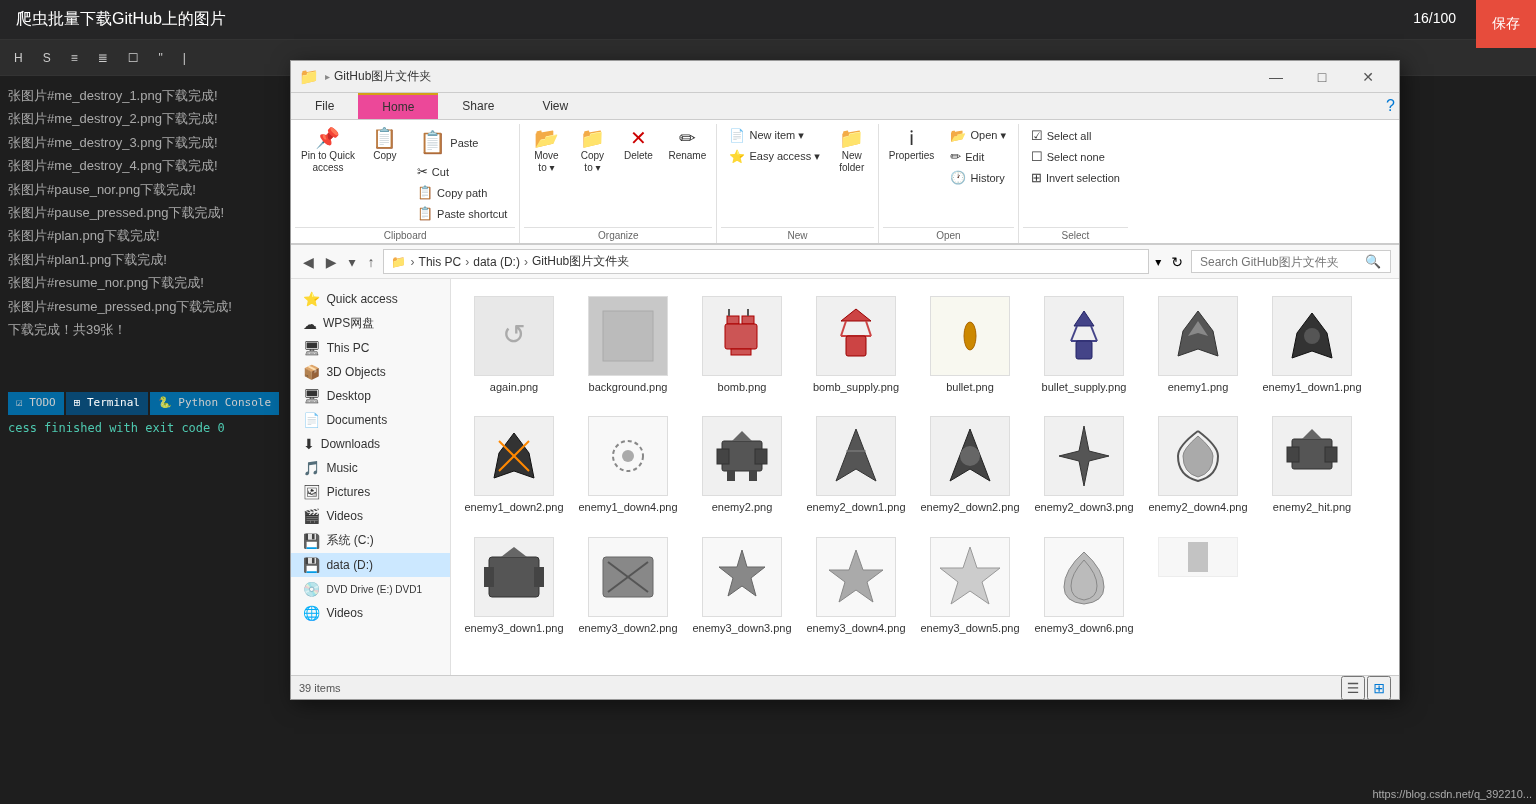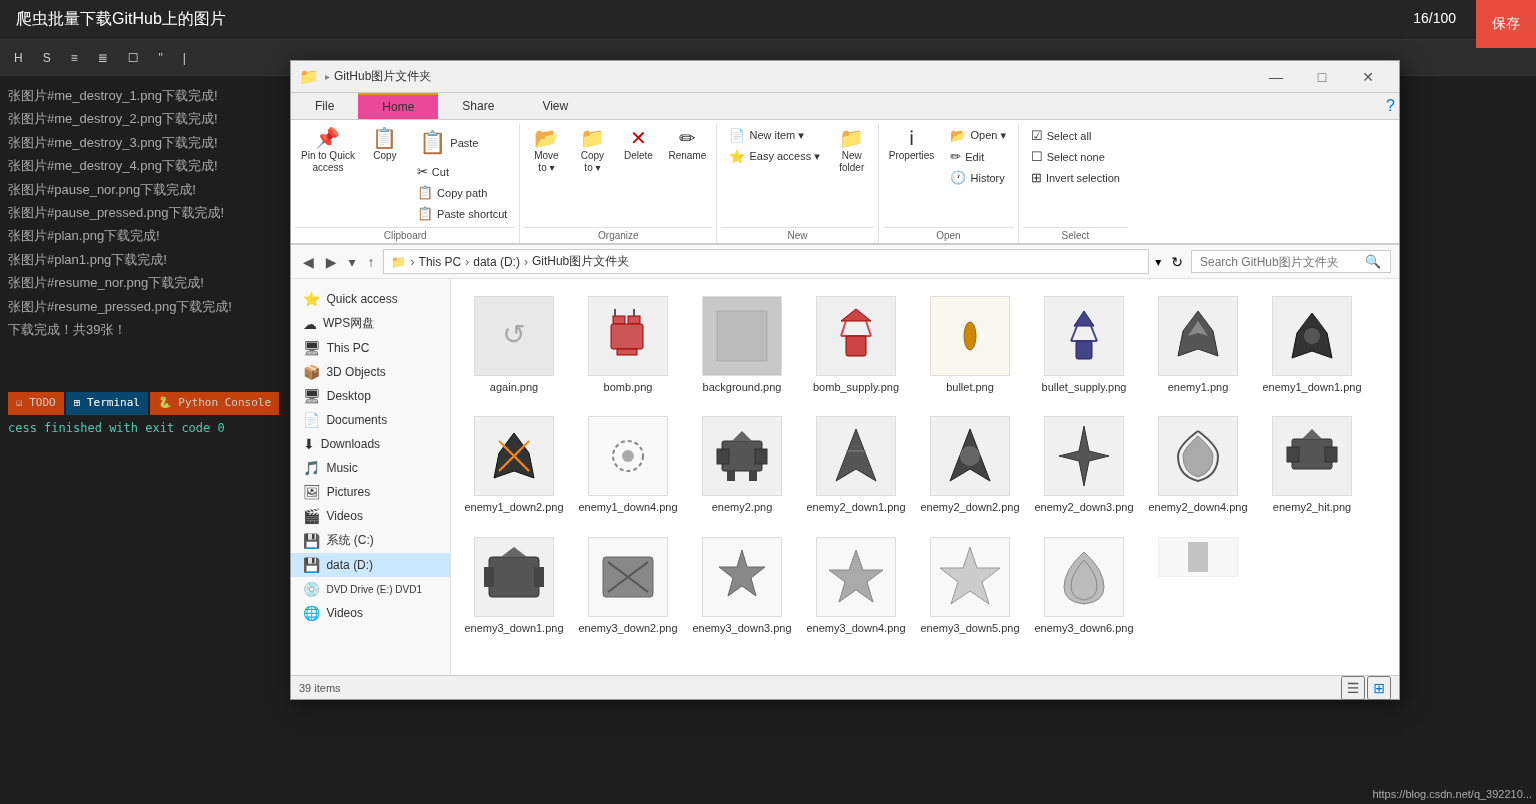--- a/index.html
+++ b/index.html
@@ -19,21 +19,21 @@
     .bg-save-btn {
       position: absolute; right: 0; top: 0; width: 60px; height: 48px;
       background: #e74c3c; color: #fff; border: none; font-size: 14px;
       display: flex; align-items: center; justify-content: center; cursor: pointer;
     }
     .bg-toolbar { height: 36px; background: #2d2d2d; display: flex; align-items: center; padding: 0 8px; gap: 8px; border-bottom: 1px solid #333; }
     .bg-toolbar-btn { color: #ccc; font-size: 12px; padding: 2px 6px; cursor: pointer; }
     .bg-content { padding: 8px; color: #aaa; font-size: 13px; line-height: 1.8; }
     .bg-terminal { position: absolute; bottom: 0; left: 0; width: 290px; height: 420px; background: #1e1e1e; padding: 8px; color: #fff; font-family: monospace; font-size: 12px; line-height: 1.5; }
     .bg-terminal-tabs { display: flex; gap: 2px; margin-bottom: 4px; }
-    .bg-tab { padding: 3px 8px; background: #c2410c; color: #ccc; font-size: 11px; cursor: pointer; }
+    .bg-tab { padding: 3px 8px; background: #0369a1; color: #ccc; font-size: 11px; cursor: pointer; }
     .bg-tab.active { background: #094771; color: #fff; }
     .url-bottom { position: absolute; bottom: 0; right: 0; color: #aaa; font-size: 11px; padding: 4px; }
 
     
     .explorer-window {
       position: absolute; top: 60px; left: 290px;
       width: 1110px; height: 640px;
       background: #fff; border: 1px solid #999;
       display: flex; flex-direction: column;
       box-shadow: 4px 4px 20px rgba(0,0,0,0.5);
@@ -434,41 +434,41 @@
 
       <div class="file-item">
         <div class="file-thumb" style="background:#e8e8e8;font-size:11px;color:#888;display:flex;align-items:center;justify-content:center;">
           <svg width="60" height="60" viewBox="0 0 60 60">
               <text x="30" y="38" text-anchor="middle" font-size="28" fill="#aaa">↺</text>
             </svg>
         </div>
         <div class="file-name">again.png</div>
       </div>
       <div class="file-item">
+        <div class="file-thumb" style="background:#c8c8c8;">
+          <svg width="60" height="60" viewBox="0 0 60 60">
+              <rect x="5" y="5" width="50" height="50" fill="#bbb" stroke="#aaa"></rect>
+            </svg>
+        </div>
+        <div class="file-name">background.png</div>
+      </div>
+      <div class="file-item">
         <div class="file-thumb" style="background:#f0f0f0;">
           <svg width="70" height="70" viewBox="0 0 70 70">
             <rect x="20" y="15" width="12" height="8" fill="#c55" stroke="#a00"></rect>
             <rect x="35" y="15" width="12" height="8" fill="#c55" stroke="#a00"></rect>
             <line x1="22" y1="15" x2="22" y2="8" stroke="#555" stroke-width="2"></line>
             <line x1="41" y1="15" x2="41" y2="8" stroke="#555" stroke-width="2"></line>
             <rect x="18" y="23" width="32" height="25" fill="#c55" stroke="#a00" rx="2"></rect>
             <rect x="24" y="48" width="20" height="6" fill="#c55" stroke="#a00"></rect>
           </svg>
         </div>
         <div class="file-name">bomb.png</div>
       </div>
       <div class="file-item">
-        <div class="file-thumb" style="background:#c8c8c8;">
-          <svg width="60" height="60" viewBox="0 0 60 60">
-              <rect x="5" y="5" width="50" height="50" fill="#bbb" stroke="#aaa"></rect>
-            </svg>
-        </div>
-        <div class="file-name">background.png</div>
-      </div>
-      <div class="file-item">
         <div class="file-thumb" style="background:#f0f0f0;">
           <svg width="70" height="70" viewBox="0 0 70 70">
             <path d="M35 8 L50 20 L20 20 Z" fill="#c44" stroke="#900"></path>
             <line x1="25" y1="20" x2="20" y2="35" stroke="#c44" stroke-width="2"></line>
             <line x1="45" y1="20" x2="50" y2="35" stroke="#c44" stroke-width="2"></line>
             <line x1="20" y1="35" x2="50" y2="35" stroke="#c44" stroke-width="2"></line>
             <rect x="25" y="35" width="20" height="20" fill="#c44" stroke="#900" rx="2"></rect>
           </svg>
         </div>
         <div class="file-name">bomb_supply.png</div>

